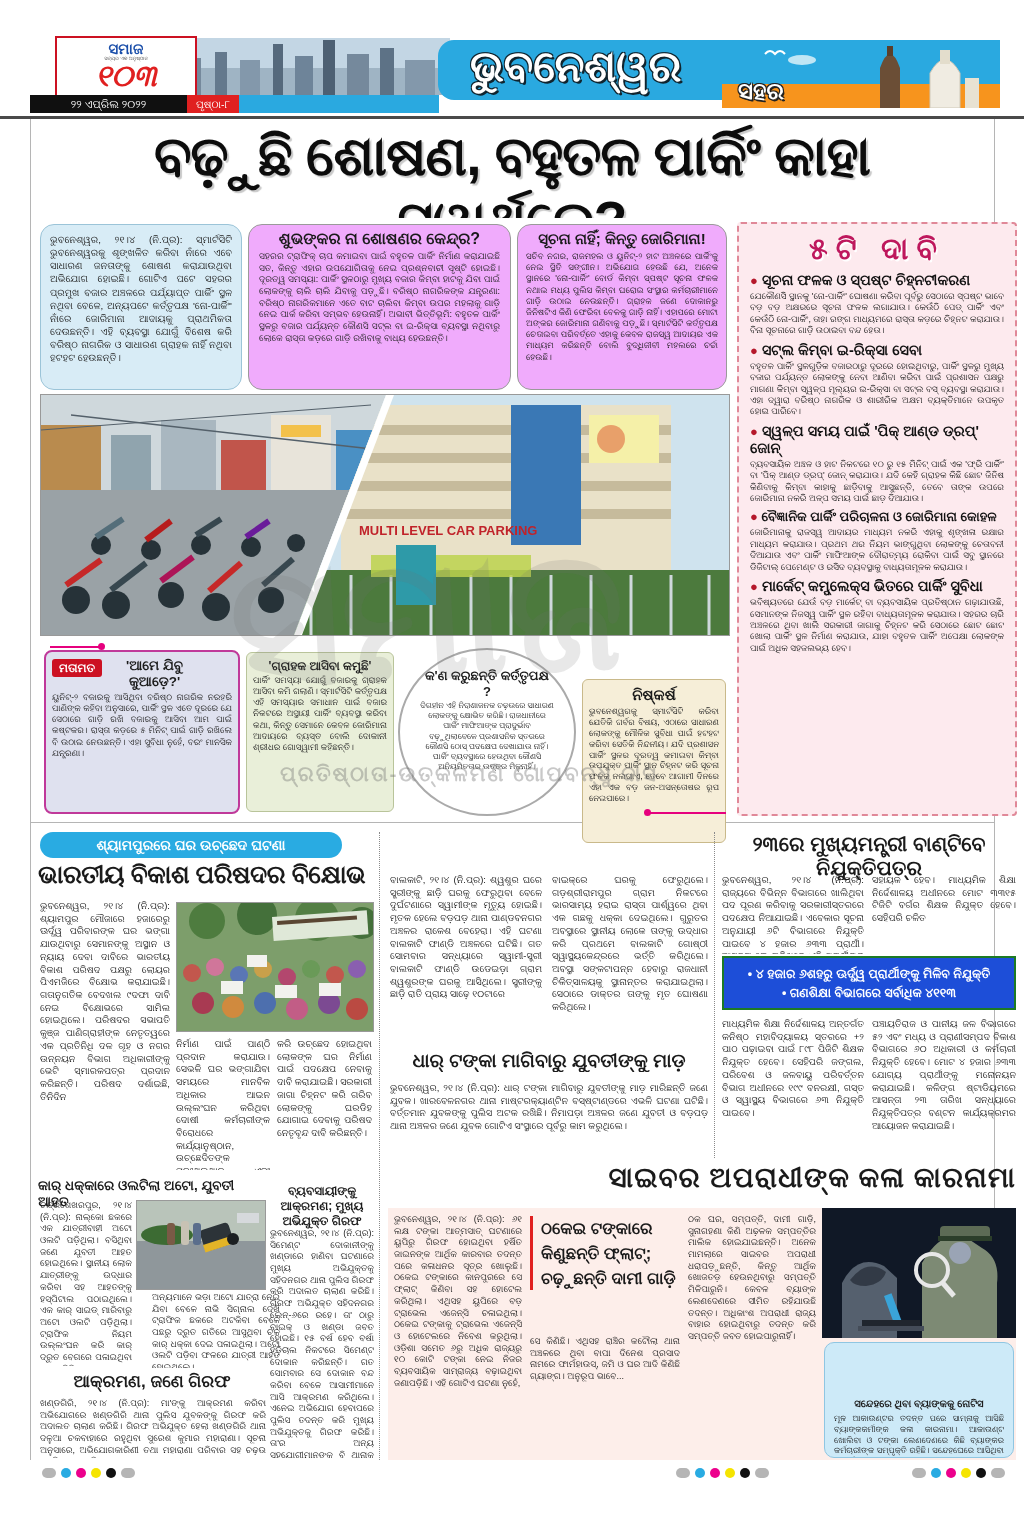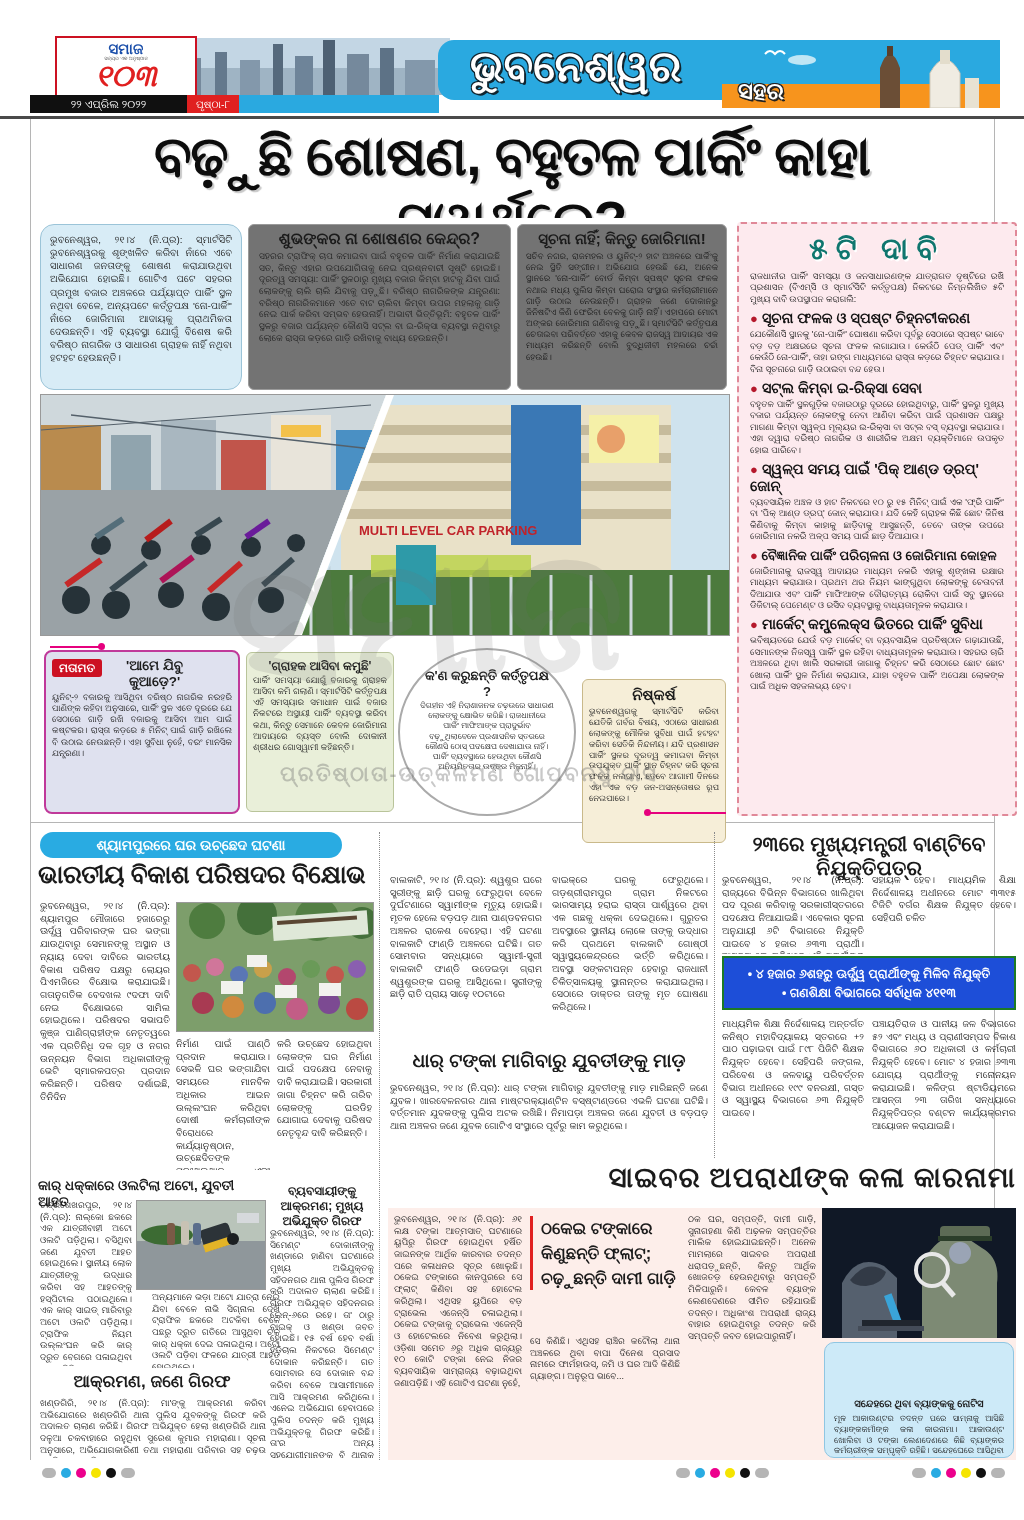--- a/index.html
+++ b/index.html
@@ -30,30 +30,30 @@
   .page-badge{left:187px;top:95px;width:52px;height:18px;background:#e02020;color:#fff;
             font-size:10.5px;text-align:center;line-height:18px;z-index:4;}
   .cyan-strip{left:239px;top:95px;width:200px;height:18px;background:#2aa9e0;z-index:2;}
   .top-rule{left:0;top:116px;width:1024px;height:3px;background:#4a4a4a;}
   .frame{left:30px;top:119px;width:963px;height:1341px;border-left:1px solid #b5b5b5;
          border-right:1px solid #b5b5b5;}
   .mid-rule{left:30px;top:822px;width:964px;height:1px;background:#b5b5b5;}
   
   .main-headline{left:44px;top:124px;width:936px;height:94px;text-align:center;font-size:55px;
                  font-weight:800;letter-spacing:-1px;color:#0c0c0c;text-shadow:2px 2px 1px #c9c9c9;}
-  .round-box{border-radius:6px;background:#737373;border:1.5px solid #9a9a9a;}
+  .round-box{border-radius:14px;background:#f0abfc;border:1.5px solid #9a9a9a;}
   .intro-box{left:40px;top:224px;width:202px;height:166px;background:#d8ecf6;border:1px solid #9bc4d8;
              border-radius:14px;padding:8px 9px;box-sizing:border-box;}
   .center-box{left:248px;top:224px;width:263px;height:166px;padding:5px 10px;box-sizing:border-box;}
   .rightinfo-box{left:517px;top:224px;width:210px;height:166px;padding:5px 8px;box-sizing:border-box;}
   .box-title{font-size:16px;font-weight:800;text-align:center;margin-bottom:3px;}
   
   .demands{left:737px;top:222px;width:280px;height:594px;background:#fdeaee;
            border:2px dashed #e08898;border-radius:4px;padding:8px 11px;box-sizing:border-box;}
-  .demands-title{font-size:30px;font-weight:800;text-align:center;letter-spacing:8px;color:#0f766e;
+  .demands-title{font-size:30px;font-weight:800;text-align:center;letter-spacing:8px;color:#be185d;
                  text-shadow:1.5px 1.5px 0 #fff;}
   .demand-head{font-size:14.5px;font-weight:800;margin:5px 0 2px 0;color:#111;}
   .demand-dot{color:#b5182b;font-size:13px;}
   .demand-body{font-size:8.8px;line-height:1.3;color:#222;text-align:justify;}
   
   .montage{left:40px;top:394px;width:688px;height:240px;border:1px solid #999;}
   
   .op-box{box-sizing:border-box;padding:6px;}
   .matamata{left:44px;top:650px;width:196px;height:164px;background:#dfe1ef;border:2px solid #c0399a;border-radius:8px;}
   .mat-tag{display:inline-block;background:#cc1122;color:#fff;font-weight:800;font-size:12px;
@@ -156,21 +156,20 @@
     <div class="box-title">ଶୁଭଙ୍କର ନା ଶୋଷଣର କେନ୍ଦ୍ର?</div>
     <div class="small-txt jt">ସହରର ଟ୍ରାଫିକ୍ ଚାପ କମାଇବା ପାଇଁ ବହୁତଳ ପାର୍କିଂ ନିର୍ମାଣ କରାଯାଇଛି ସତ, କିନ୍ତୁ ଏହାର ଉପଯୋଗିତାକୁ ନେଇ ପ୍ରଶ୍ନବାଚୀ ସୃଷ୍ଟି ହୋଇଛି। ଦୂରତ୍ୱ ସମସ୍ୟା: ପାର୍କିଂ ସ୍ଥଳଠାରୁ ମୁଖ୍ୟ ବଜାର କିମ୍ବା ହାଟକୁ ଯିବା ପାଇଁ ଲୋକଙ୍କୁ ଚାଲି ଚାଲି ଯିବାକୁ ପଡ଼ୁଛି। ବରିଷ୍ଠ ନାଗରିକଙ୍କ ଯନ୍ତ୍ରଣା: ବରିଷ୍ଠ ନାଗରିକମାନେ ଏତେ ବାଟ ଚାଲିବା କିମ୍ବା ଉପର ମହଲାକୁ ଗାଡ଼ି ନେଇ ପାର୍କ କରିବା ସମ୍ଭବ ହେଉନାହିଁ। ଅଭାବୀ ଭିତ୍ତିଭୂମି: ବହୁତଳ ପାର୍କିଂ ସ୍ଥଳରୁ ବଜାର ପର୍ଯ୍ୟନ୍ତ କୌଣସି ସଟ୍‌ଲ ବା ଇ-ରିକ୍ସା ବ୍ୟବସ୍ଥା ନଥିବାରୁ ଲୋକେ ରାସ୍ତା କଡ଼ରେ ଗାଡ଼ି ରଖିବାକୁ ବାଧ୍ୟ ହେଉଛନ୍ତି।</div>
   </div>
   <div class="abs round-box rightinfo-box hide-ov">
     <div class="box-title" style="font-size:15px">ସୂଚନା ନାହିଁ; କିନ୍ତୁ ଜୋରିମାନା!</div>
     <div class="jt" style="font-size:8.6px;line-height:1.3">ସଚିବ ନଗର, ରାଜମହଲ ଓ ୟୁନିଟ୍-୨ ହାଟ ଅଞ୍ଚଳରେ ପାର୍କିଂକୁ ନେଇ ସ୍ଥିତି ସଙ୍ଗୀନ। ଅଭିଯୋଗ ହେଉଛି ଯେ, ଅନେକ ସ୍ଥାନରେ 'ନୋ-ପାର୍କିଂ' ବୋର୍ଡ କିମ୍ବା ସ୍ପଷ୍ଟ ସୂଚନା ଫଳକ ନଥାଇ ମଧ୍ୟ ପୁଲିସ କିମ୍ବା ଘରୋଇ ସଂସ୍ଥାର କର୍ମଚାରୀମାନେ ଗାଡ଼ି ଉଠାଇ ନେଉଛନ୍ତି। ଗ୍ରାହକ ଜଣେ ଦୋକାନରୁ ଜିନିଷଟିଏ କିଣି ଫେରିବା ବେଳକୁ ଗାଡ଼ି ନାହିଁ। ଏହାପରେ ମୋଟା ଅଙ୍କର ଜୋରିମାନା ଗଣିବାକୁ ପଡ଼ୁଛି। ସ୍ମାର୍ଟସିଟି କର୍ତ୍ତୃପକ୍ଷ ଚେତାଇବା ପରିବର୍ତ୍ତେ ଏହାକୁ କେବଳ ରାଜସ୍ୱ ଆଦାୟର ଏକ ମାଧ୍ୟମ କରିଛନ୍ତି ବୋଲି ବୁଦ୍ଧିଜୀବୀ ମହଲରେ ଚର୍ଚ୍ଚା ହେଉଛି।</div>
   </div>
 
   <div class="abs demands hide-ov">
     <div class="demands-title">୫ଟି ଦାବି</div>
-    <div class="demand-body" style="margin-top:4px">ରାଜଧାନୀର ପାର୍କିଂ ସମସ୍ୟା ଓ ଜନସାଧାରଣଙ୍କ ଯାତ୍ରାଗତ ଦୃଷ୍ଟିରେ ରଖି ପ୍ରଶାସନ (ବିଏମ୍‌ସି ଓ ସ୍ମାର୍ଟସିଟି କର୍ତ୍ତୃପକ୍ଷ) ନିକଟରେ ନିମ୍ନଲିଖିତ ୫ଟି ମୁଖ୍ୟ ଦାବି ଉପସ୍ଥାପନ କରାଗଲି:</div>
     <div>
       <div class="demand-head"><span class="demand-dot">●</span> <span>ସୂଚନା ଫଳକ ଓ ସ୍ପଷ୍ଟ ଚିହ୍ନଟୀକରଣ</span></div>
       <div class="demand-body">ଯେକୌଣସି ସ୍ଥାନକୁ 'ନୋ-ପାର୍କିଂ' ଘୋଷଣା କରିବା ପୂର୍ବରୁ ସେଠାରେ ସ୍ପଷ୍ଟ ଭାବେ ବଡ଼ ବଡ଼ ଅକ୍ଷରରେ ସୂଚନା ଫଳକ ଲଗାଯାଉ। କେଉଁଠି ପେଡ୍ ପାର୍କିଂ ଏବଂ କେଉଁଠି ନୋ-ପାର୍କିଂ, ତାହା ରଙ୍ଗ ମାଧ୍ୟମରେ ରାସ୍ତା କଡ଼ରେ ଚିହ୍ନଟ କରାଯାଉ। ବିନା ସୂଚନାରେ ଗାଡ଼ି ଉଠାଇବା ବନ୍ଦ ହେଉ।</div>
     </div>
     <div>
       <div class="demand-head"><span class="demand-dot">●</span> <span>ସଟ୍‌ଲ କିମ୍ବା ଇ-ରିକ୍ସା ସେବା</span></div>
       <div class="demand-body">ବହୁତଳ ପାର୍କିଂ ସ୍ଥଳଗୁଡ଼ିକ ବଜାରଠାରୁ ଦୂରରେ ହୋଇଥିବାରୁ, ପାର୍କିଂ ସ୍ଥଳରୁ ମୁଖ୍ୟ ବଜାର ପର୍ଯ୍ୟନ୍ତ ଲୋକଙ୍କୁ ନେବା ଆଣିବା କରିବା ପାଇଁ ପ୍ରଶାସନ ପକ୍ଷରୁ ମାଗଣା କିମ୍ବା ସ୍ୱଳ୍ପ ମୂଲ୍ୟର ଇ-ରିକ୍ସା ବା ସଟ୍‌ଲ ବସ୍ ବ୍ୟବସ୍ଥା କରାଯାଉ। ଏହା ଦ୍ୱାରା ବରିଷ୍ଠ ନାଗରିକ ଓ ଶାରୀରିକ ଅକ୍ଷମ ବ୍ୟକ୍ତିମାନେ ଉପକୃତ ହୋଇ ପାରିବେ।</div>
     </div>
     <div>
       <div class="demand-head"><span class="demand-dot">●</span> <span>ସ୍ୱଳ୍ପ ସମୟ ପାଇଁ 'ପିକ୍ ଆଣ୍ଡ ଡ୍ରପ୍' ଜୋନ୍</span></div>

